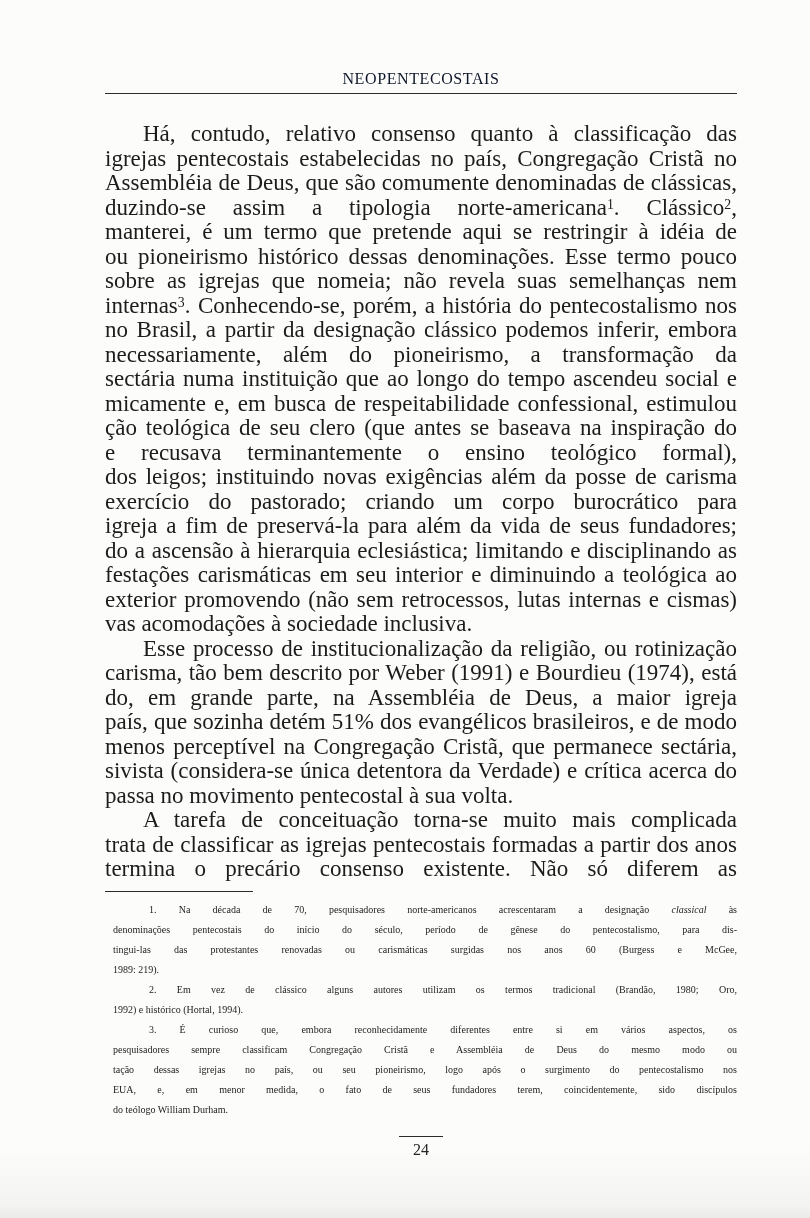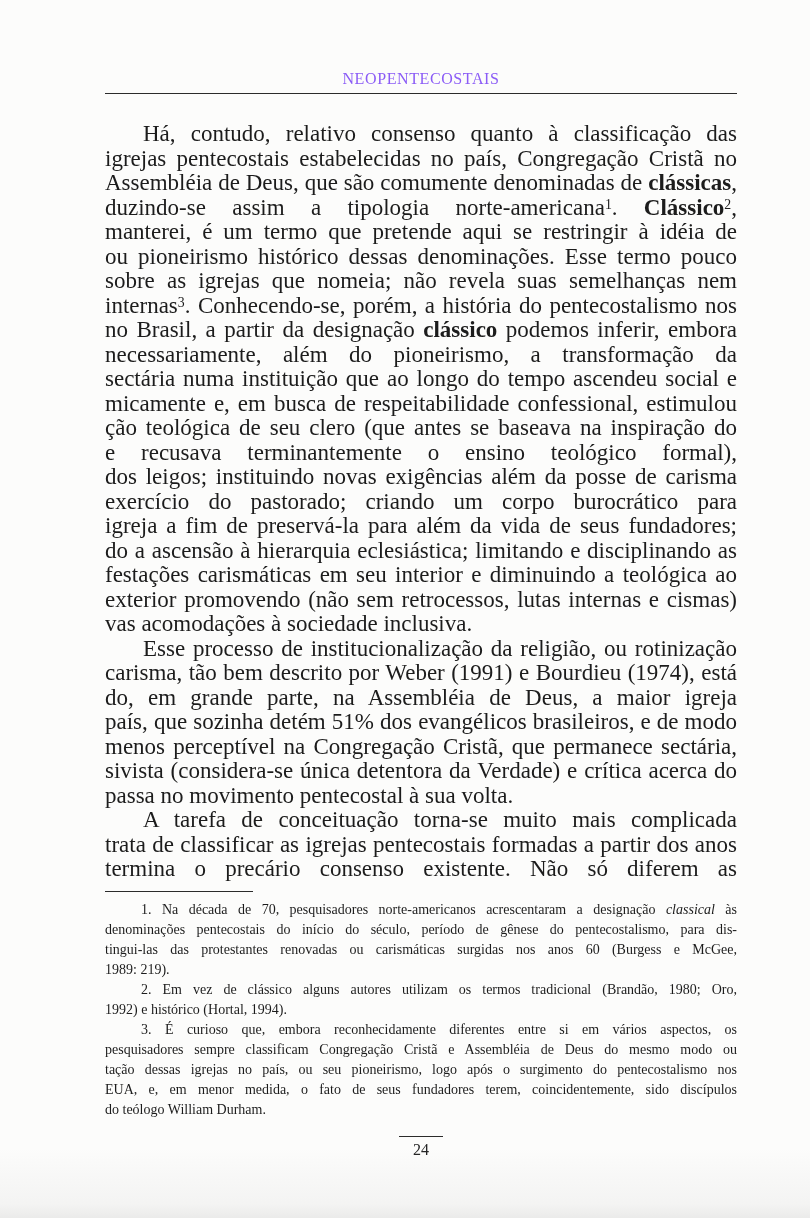--- a/index.html
+++ b/index.html
@@ -31,21 +31,21 @@
     top: 0;
     width: 632px;
   }
   .running-head {
     margin-top: 69px;
     height: 19px;
     line-height: 19px;
     text-align: center;
     font-size: 16px;
     letter-spacing: 0.6px;
-    color: #8b5cf6;
+    color: #0f172a;
   }
   .head-rule {
     margin: 5px 0 0 0;
     border: none;
     border-top: 1.6px solid #2b2b2b;
     width: 100%;
   }
   .body-text {
     margin-top: 28px;
     font-size: 23px;
@@ -61,21 +61,22 @@
   .line.lastline { text-align-last: left; }
   .fn-rule {
     margin: 9px 0 0 0;
     border: none;
     border-top: 1.6px solid #2b2b2b;
     width: 148px;
     margin-left: 0;
   }
   .footnotes-list {
     margin-top: 8px;
-    font-size: 14px;
+    font-size: 10px;
+    margin-left: 8px;
   }
   .footnotes-list .line {
     line-height: 20px;
     max-height: 20px;
   }
   .footnotes-list .line.first { text-indent: 36px; }
   .sup {
     font-size: 0.6em;
     vertical-align: 0.45em;
     line-height: 0;
@@ -87,21 +88,21 @@
     width: 44px;
     margin: 0 auto;
   }
   .pg-num {
     margin-top: 2px;
     text-align: center;
     font-size: 16px;
     line-height: 22px;
     color: #242424;
   }
-  b { font-weight: bold; }
+  b { font-weight: normal; }
   i { font-style: italic; }
 </style>
 </head>
 <body>
 
 <div class="page">
   <div class="col">
 
     <div class="running-head">NEOPENTECOSTAIS</div>
     <hr class="head-rule">

